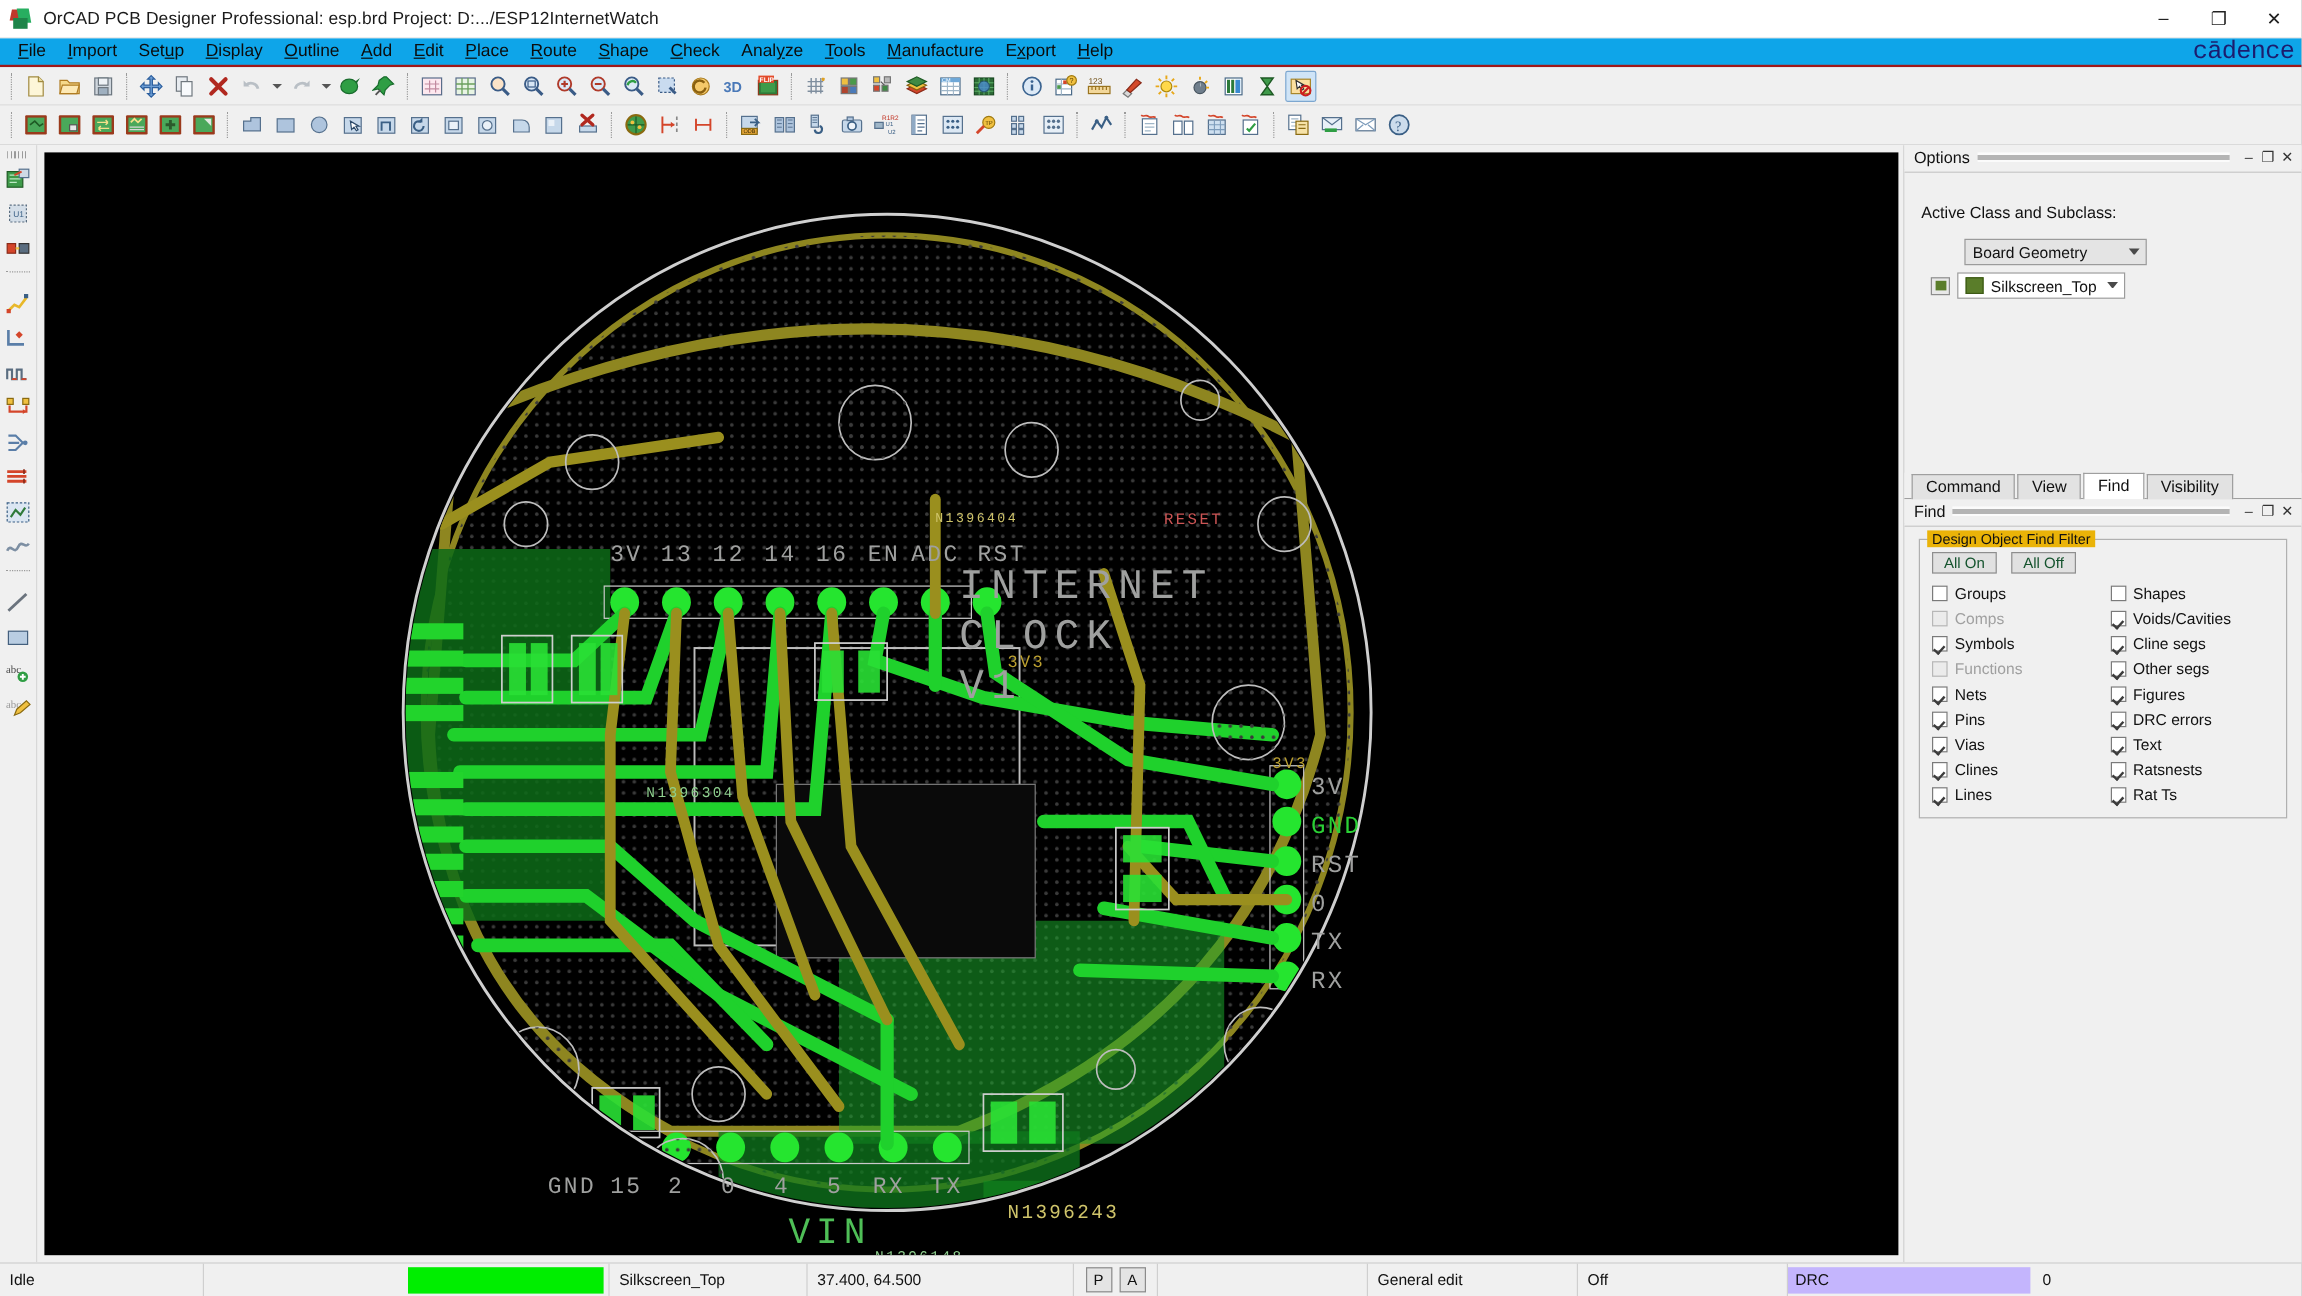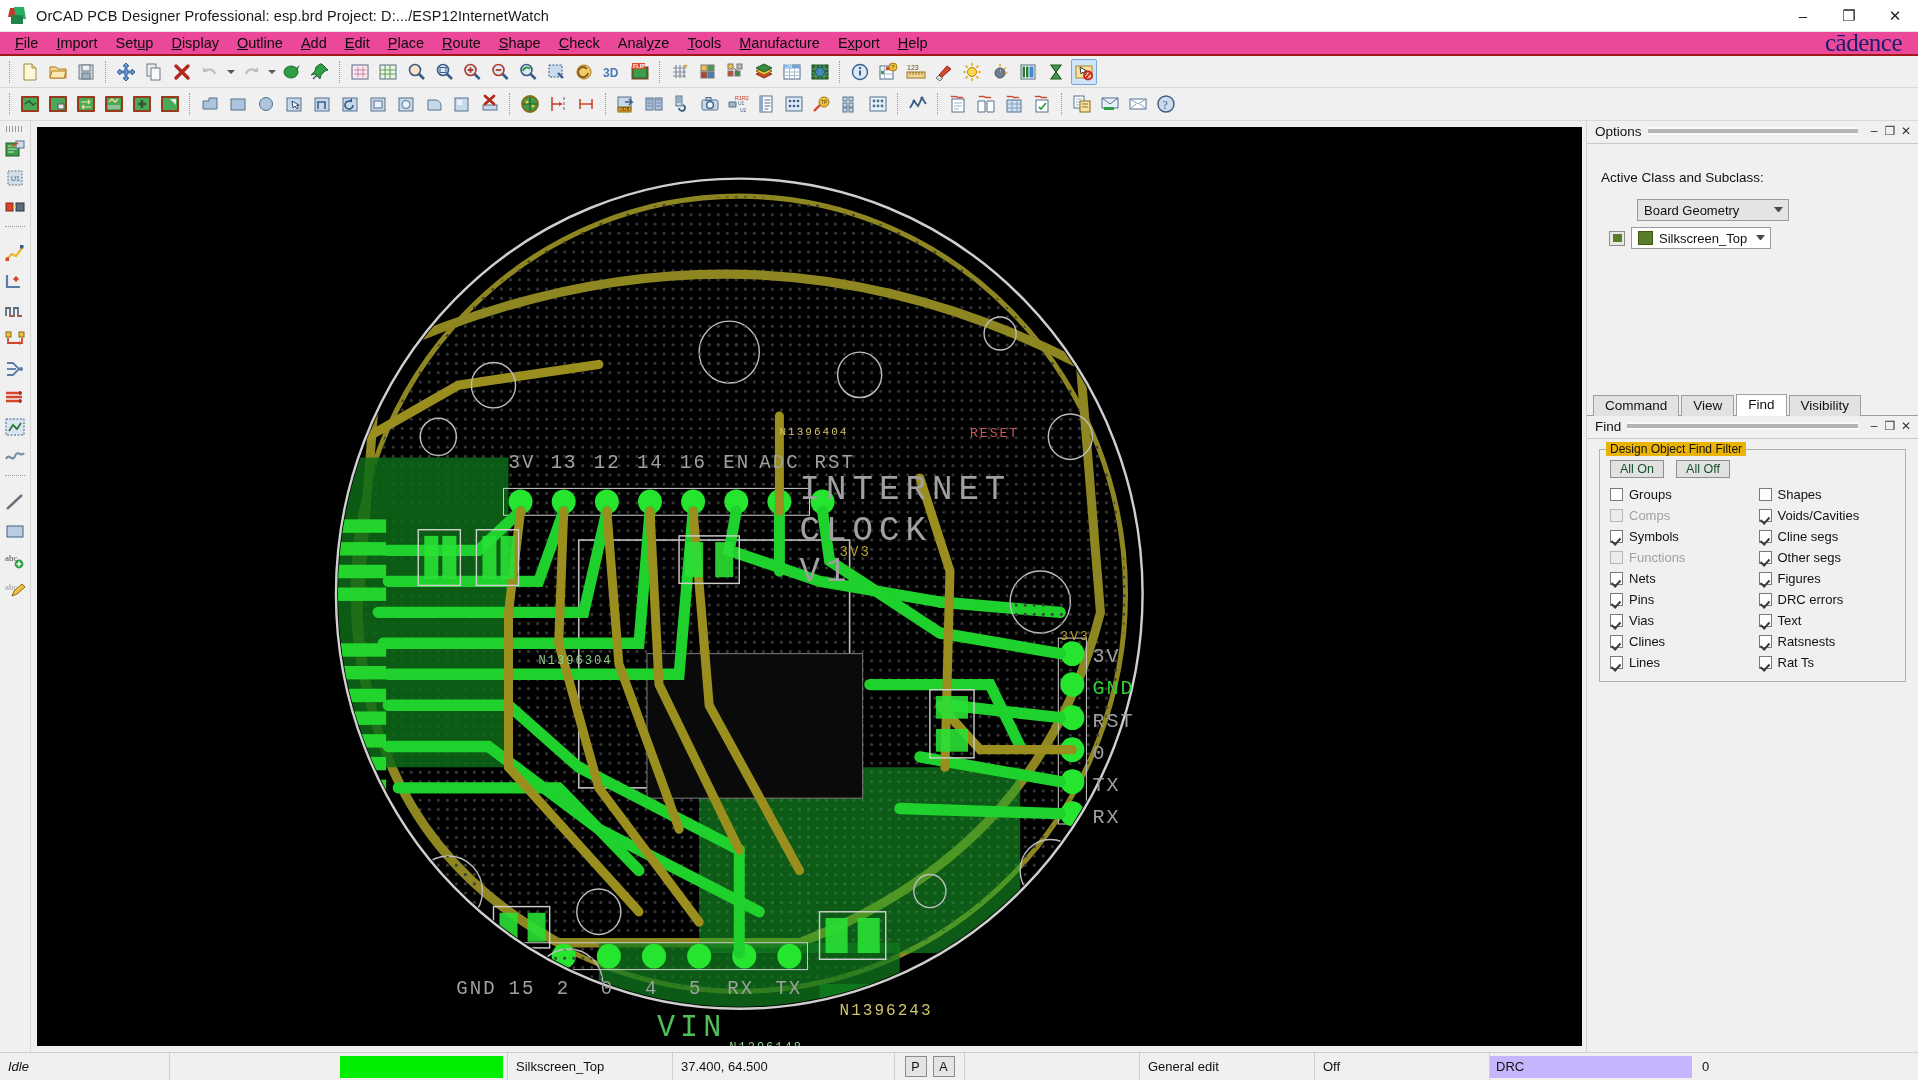--- a/index.html
+++ b/index.html
@@ -32,34 +32,34 @@
   .tb-spacer { flex: 1; }
   .win-btns { display: flex; height: 32px; }
   .win-btn {
     width: 46px; height: 32px; display: flex; align-items: center; justify-content: center;
     font-size: 15px; color: #222;
   }
 
   
   .menubar {
     height: 24px; min-height: 24px;
-    background: #ec4899;
+    background: #0ea5e9;
     display: flex; align-items: center;
     padding-left: 6px;
     border-bottom: 2px solid #a01818;
   }
   .menu-item {
     padding: 2px 9px; font-size: 14.5px; color: #0c0c0c; cursor: default;
     white-space: nowrap;
   }
   .menu-item u { text-decoration: underline; }
   .cadence-logo {
-    margin-left: auto; padding-right: 16px;
-    font-family: Liberation Serif, serif;
-    font-size: 25px; color: #1c1c6e; letter-spacing: -.5px;
+    margin-left: auto; padding-right: 6px;
+    font-family: Liberation Mono, monospace;
+    font-size: 21px; color: #1c1c6e; letter-spacing: -.5px;
   }
 
   
   .toolbar {
     height: 32px; min-height: 32px;
     background: #f0f0f0;
     display: flex; align-items: center;
     padding-left: 4px;
     border-bottom: 1px solid #dadada;
   }
@@ -206,21 +206,21 @@
     border: 1px solid #8e8e8e; padding: 2px 10px; height: 21px;
   }
 
   
   .statusbar {
     height: 28px; min-height: 28px; background: #f0f0f0;
     display: flex; align-items: stretch; border-top: 1px solid #d0d0d0;
     font-size: 13px; color: #111;
   }
   .sb-cell { display: flex; align-items: center; padding: 0 8px; border-right: 1px solid #cfcfcf; }
-  .sb-idle { width: 170px; font-style: italic; }
+  .sb-idle { width: 170px; }
   .sb-progwrap { width: 338px; display:flex; align-items:center; padding: 0; border-right: 1px solid #cfcfcf;}
   .sb-prog { width: 163px; height: 22px; background: #00ee00; margin-left: 170px; }
   .sb-layer { width: 165px; }
   .sb-coord { width: 222px; }
   .sb-pa { width: 70px; display: flex; align-items: center; gap: 6px; justify-content: center; }
   .pabtn { width: 22px; height: 21px; border: 1px solid #8b8b8b; background: #e4e4e4;
            display: flex; align-items: center; justify-content: center; font-size: 12.5px; }
   .sb-blank { width: 175px; }
   .sb-mode { width: 175px; }
   .sb-off { width: 175px; text-align: right; }

